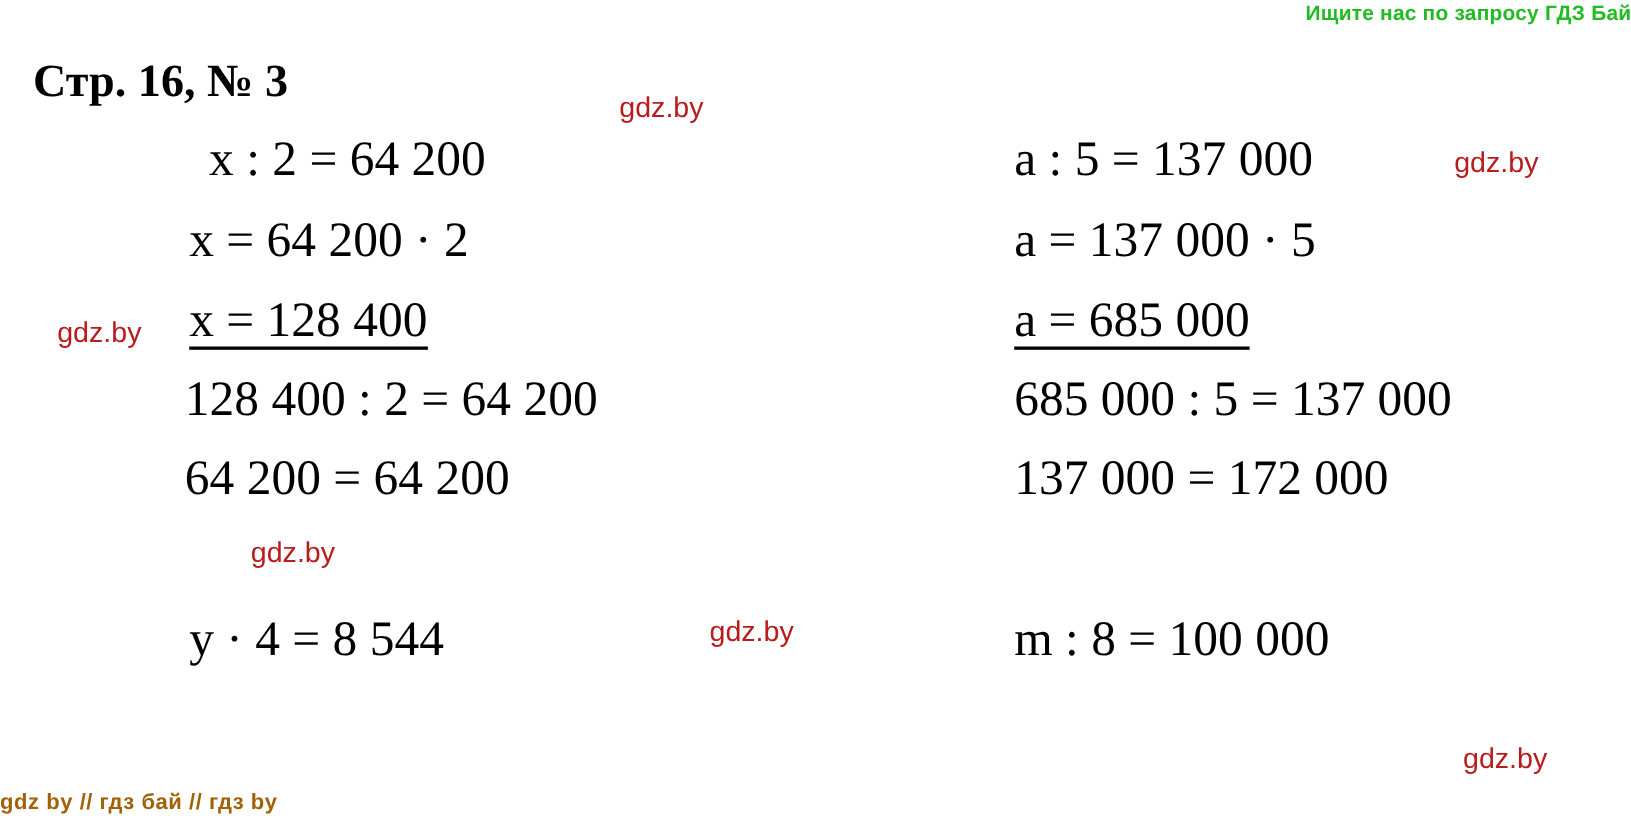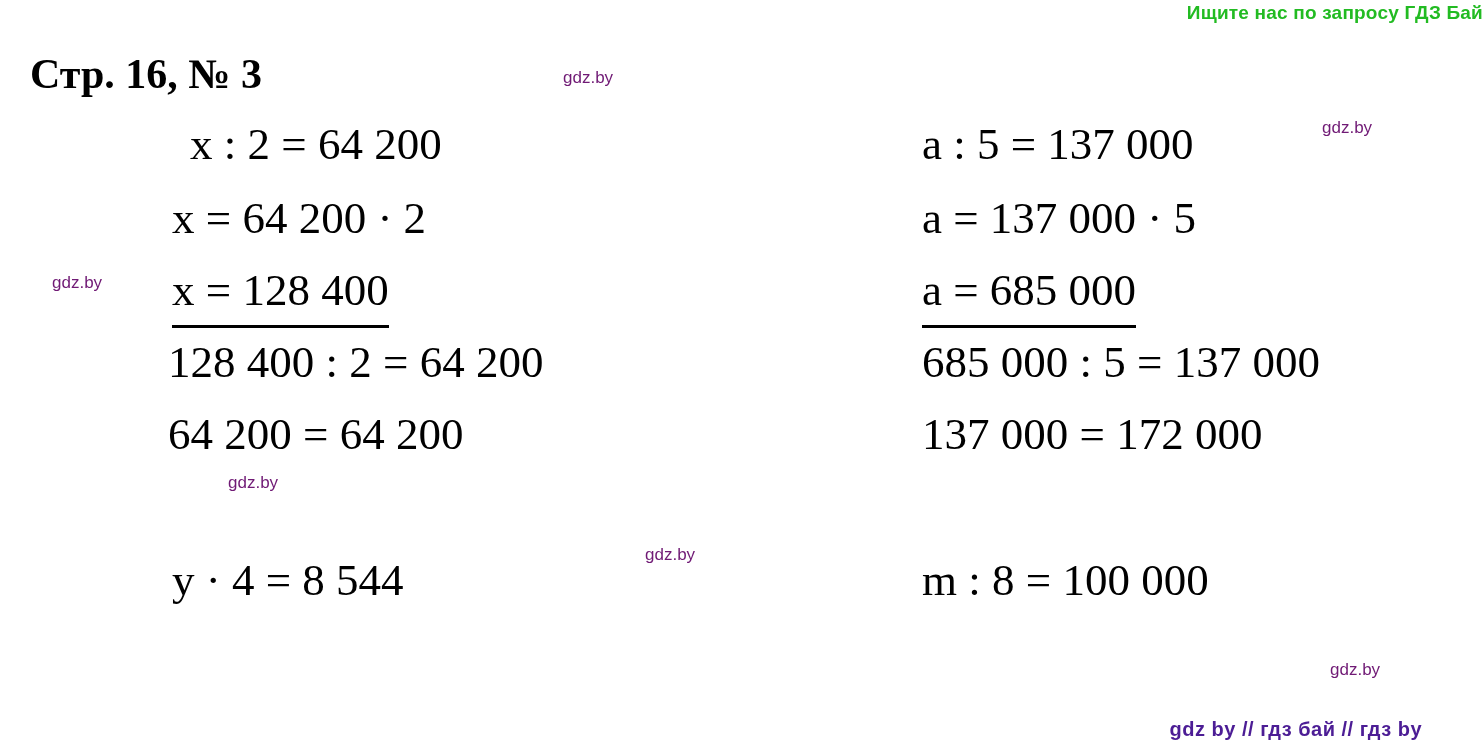--- a/index.html
+++ b/index.html
@@ -44,39 +44,40 @@
   .math {
     position: absolute;
     font-family: "Liberation Serif", serif;
     font-size: 45px;
     color: #000000;
     white-space: nowrap;
     line-height: 1;
   }
   .underlined {
     border-bottom: 3px solid #000000;
-    padding-bottom: 12px;
+    padding-bottom: 2px;
   }
   .wm {
     position: absolute;
     font-family: "Liberation Sans", sans-serif;
-    font-size: 17px;
-    color: #701a75;
+    font-size: 26px;
+    color: #b91c1c;
     white-space: nowrap;
+    margin-top: 14px;
   }
   .footer {
     position: absolute;
     bottom: 8px;
     left: 0;
     width: 1422px;
-    text-align: right;
+    text-align: left;
     font-family: "Liberation Sans", sans-serif;
     font-weight: bold;
     font-size: 20px;
-    color: #4c1d95;
+    color: #a16207;
     letter-spacing: 0.5px;
   }
 </style>
 </head>
 <body>
 
 <div class="page">
 
   <div class="top-banner">Ищите нас по запросу ГДЗ Бай</div>
 

